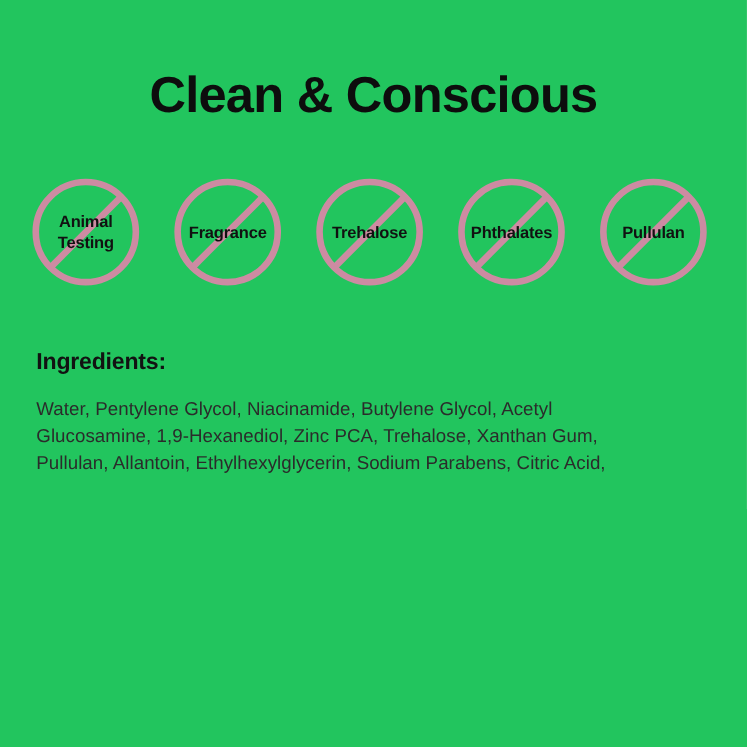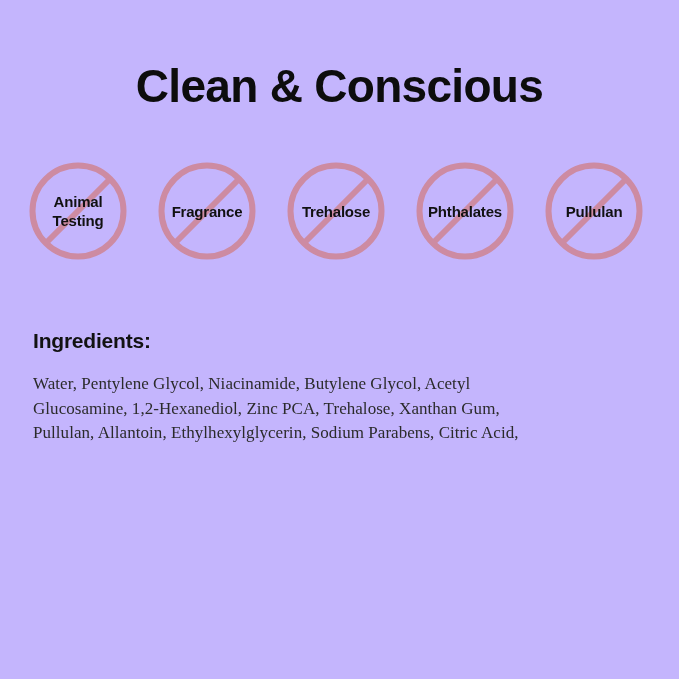--- a/index.html
+++ b/index.html
@@ -11,21 +11,21 @@
     height: 679px;
     background: #ebdde6;
     font-family: "Liberation Sans", sans-serif;
     overflow: hidden;
   }
 
   #page {
     position: relative;
     width: 679px;
     height: 679px;
-    background: #c4b5fd;
+    background: #22c55e;
     box-sizing: border-box;
   }
 
   
   #title {
     position: absolute;
     left: 0;
     top: 58px;
     width: 679px;
     text-align: center;
@@ -95,35 +95,34 @@
     top: 316px;
     width: 600px;
   }
 
   #ingredients-heading {
     font-size: 21px;
     line-height: 26px;
     font-weight: 700;
     color: #121212;
     letter-spacing: -0.2px;
-    margin: 12px 0 18px 0;
+    margin: 0 0 18px 0;
   }
 
   #ingredients-text {
     font-size: 17px;
     line-height: 24.5px;
     font-weight: 400;
     color: #2b2b2b;
     letter-spacing: 0.05px;
     width: 580px;
   }
   #ingredients-text .ing-line {
     display: block;
     white-space: nowrap;
-    font-family: Liberation Serif, serif;
   }
 </style>
 </head>
 <body>
 
 <div id="page">
 
   <div id="title">Clean &amp; Conscious</div>
 
   <div id="badge-row">
@@ -180,18 +179,18 @@
         <span>Pullulan</span>
       </div>
     </div>
 
   </div>
 
   <div id="ingredients-block">
     <div id="ingredients-heading">Ingredients:</div>
     <div id="ingredients-text">
       <span class="ing-line">Water, Pentylene Glycol, Niacinamide, Butylene Glycol, Acetyl</span>
-      <span class="ing-line">Glucosamine, 1,2-Hexanediol, Zinc PCA, Trehalose, Xanthan Gum,</span>
+      <span class="ing-line">Glucosamine, 1,9-Hexanediol, Zinc PCA, Trehalose, Xanthan Gum,</span>
       <span class="ing-line">Pullulan, Allantoin, Ethylhexylglycerin, Sodium Parabens, Citric Acid,</span>
     </div>
   </div>
 
 </div>
 
 </body></html>

